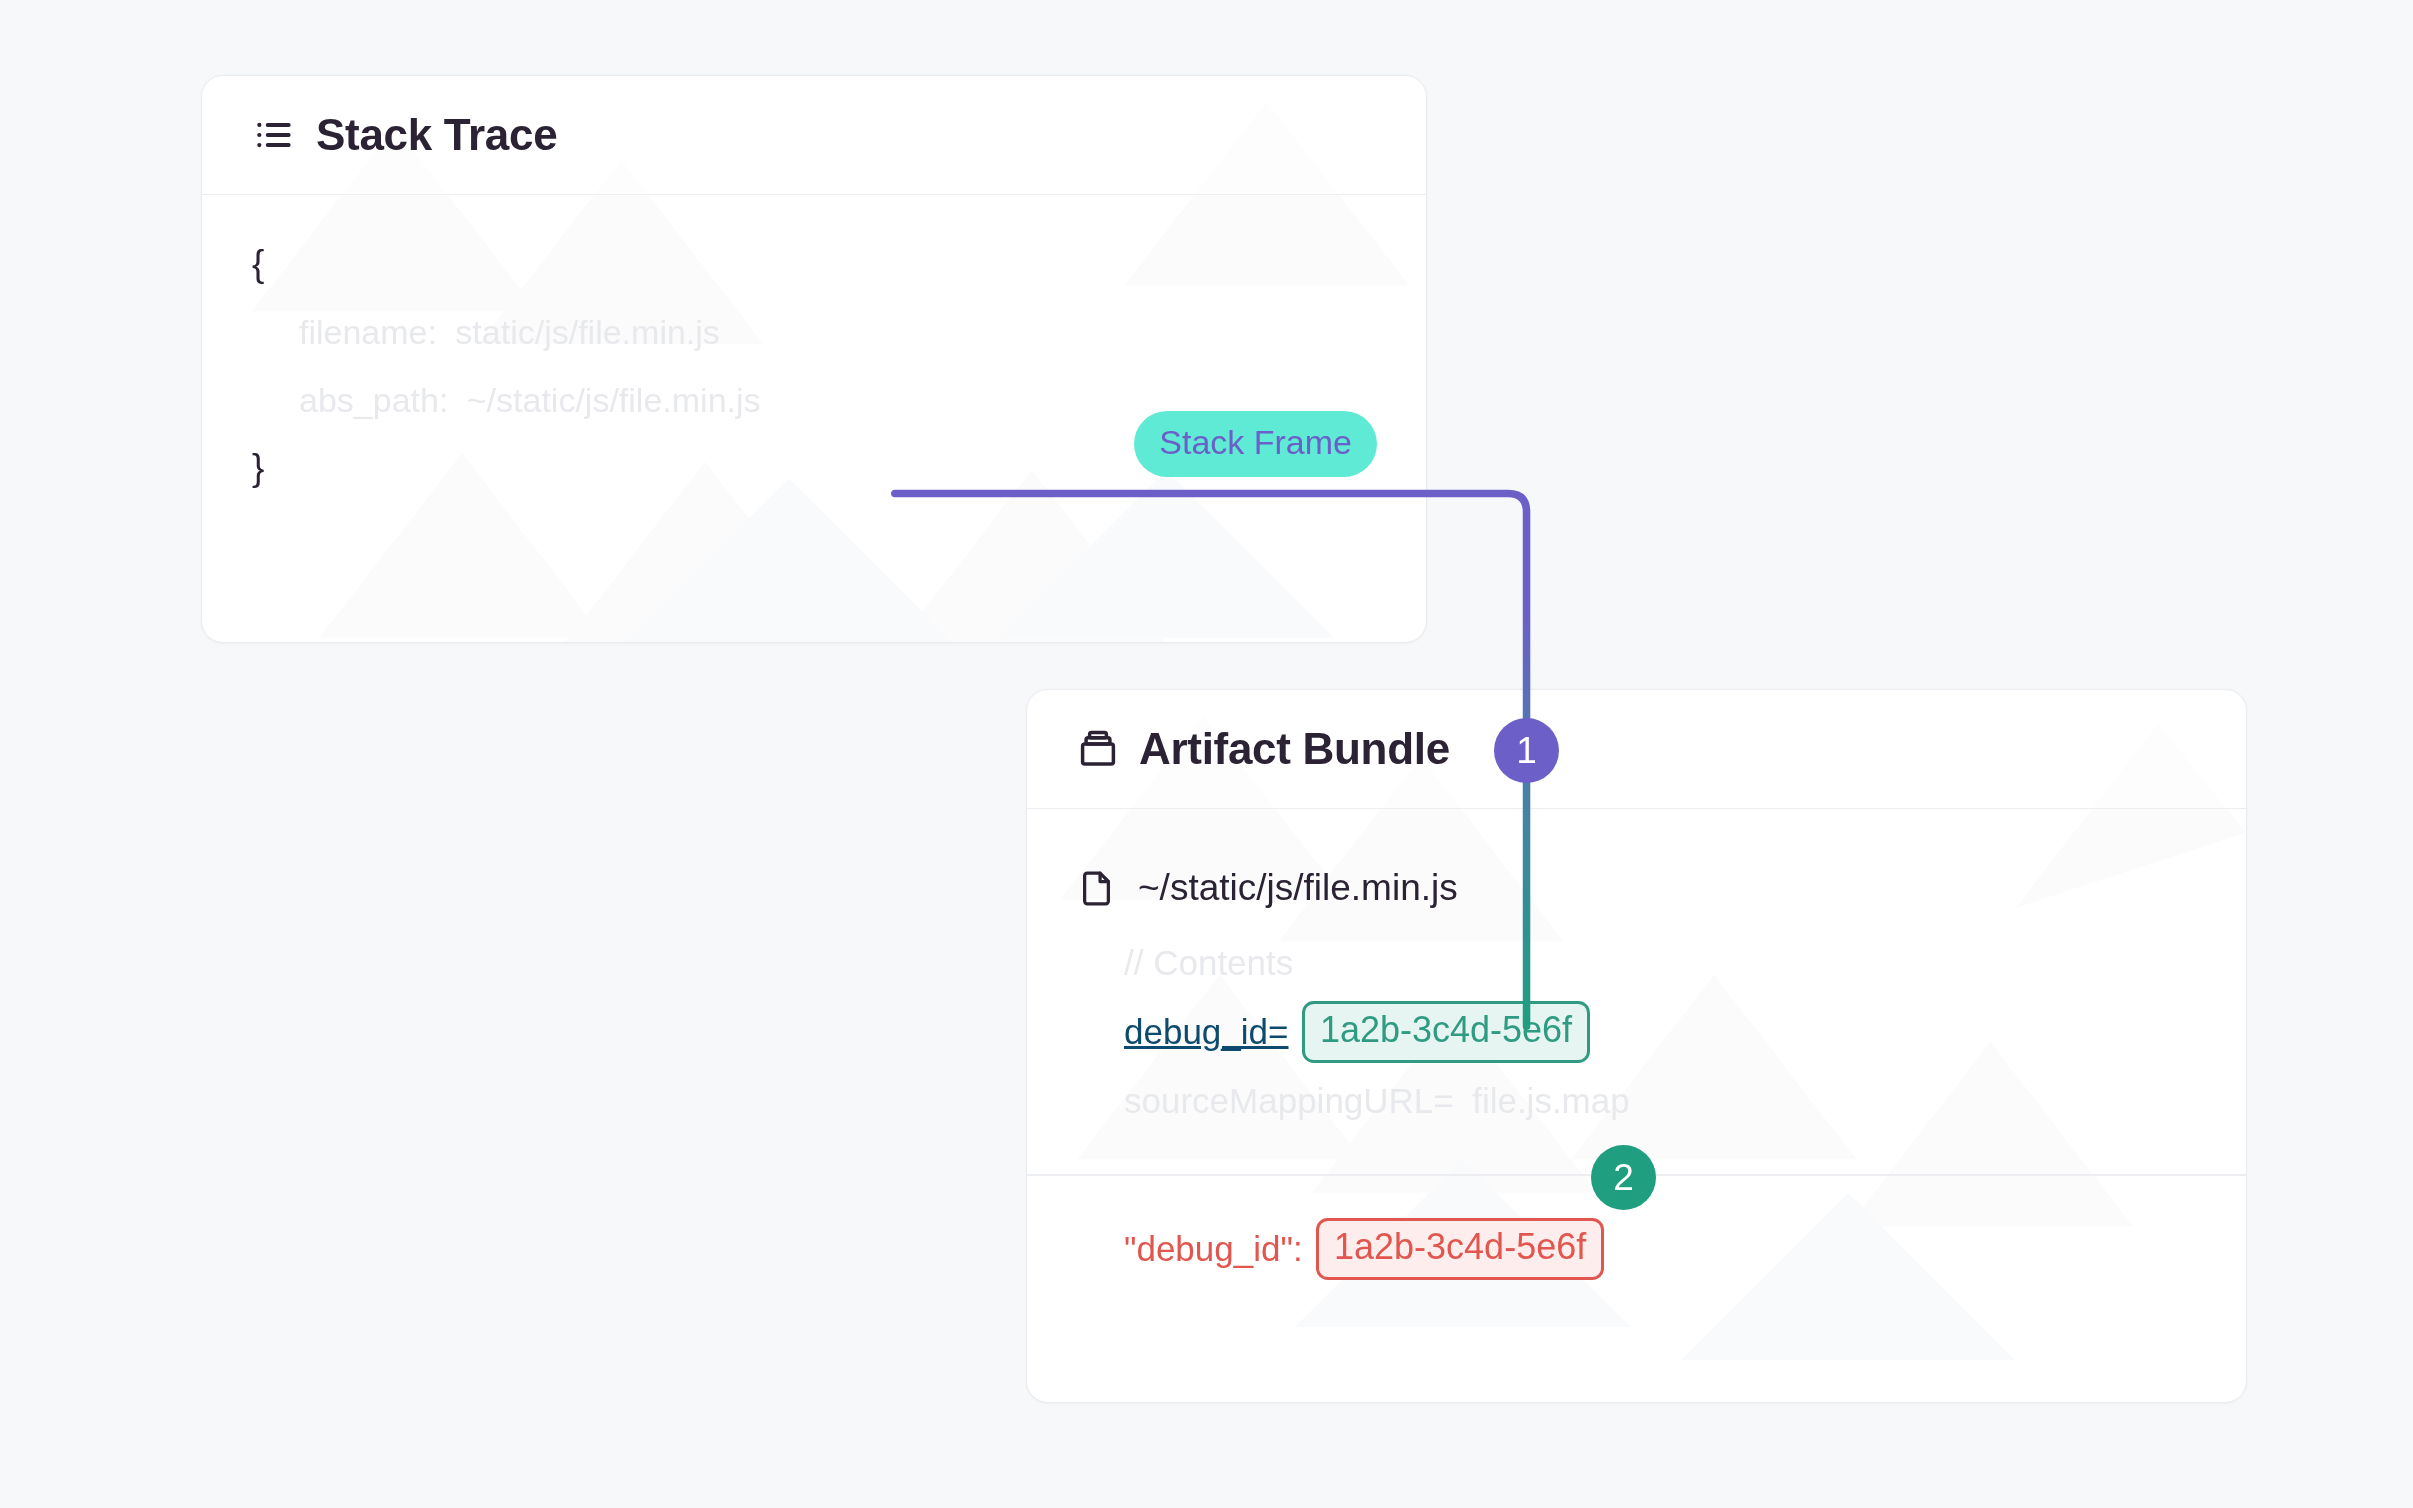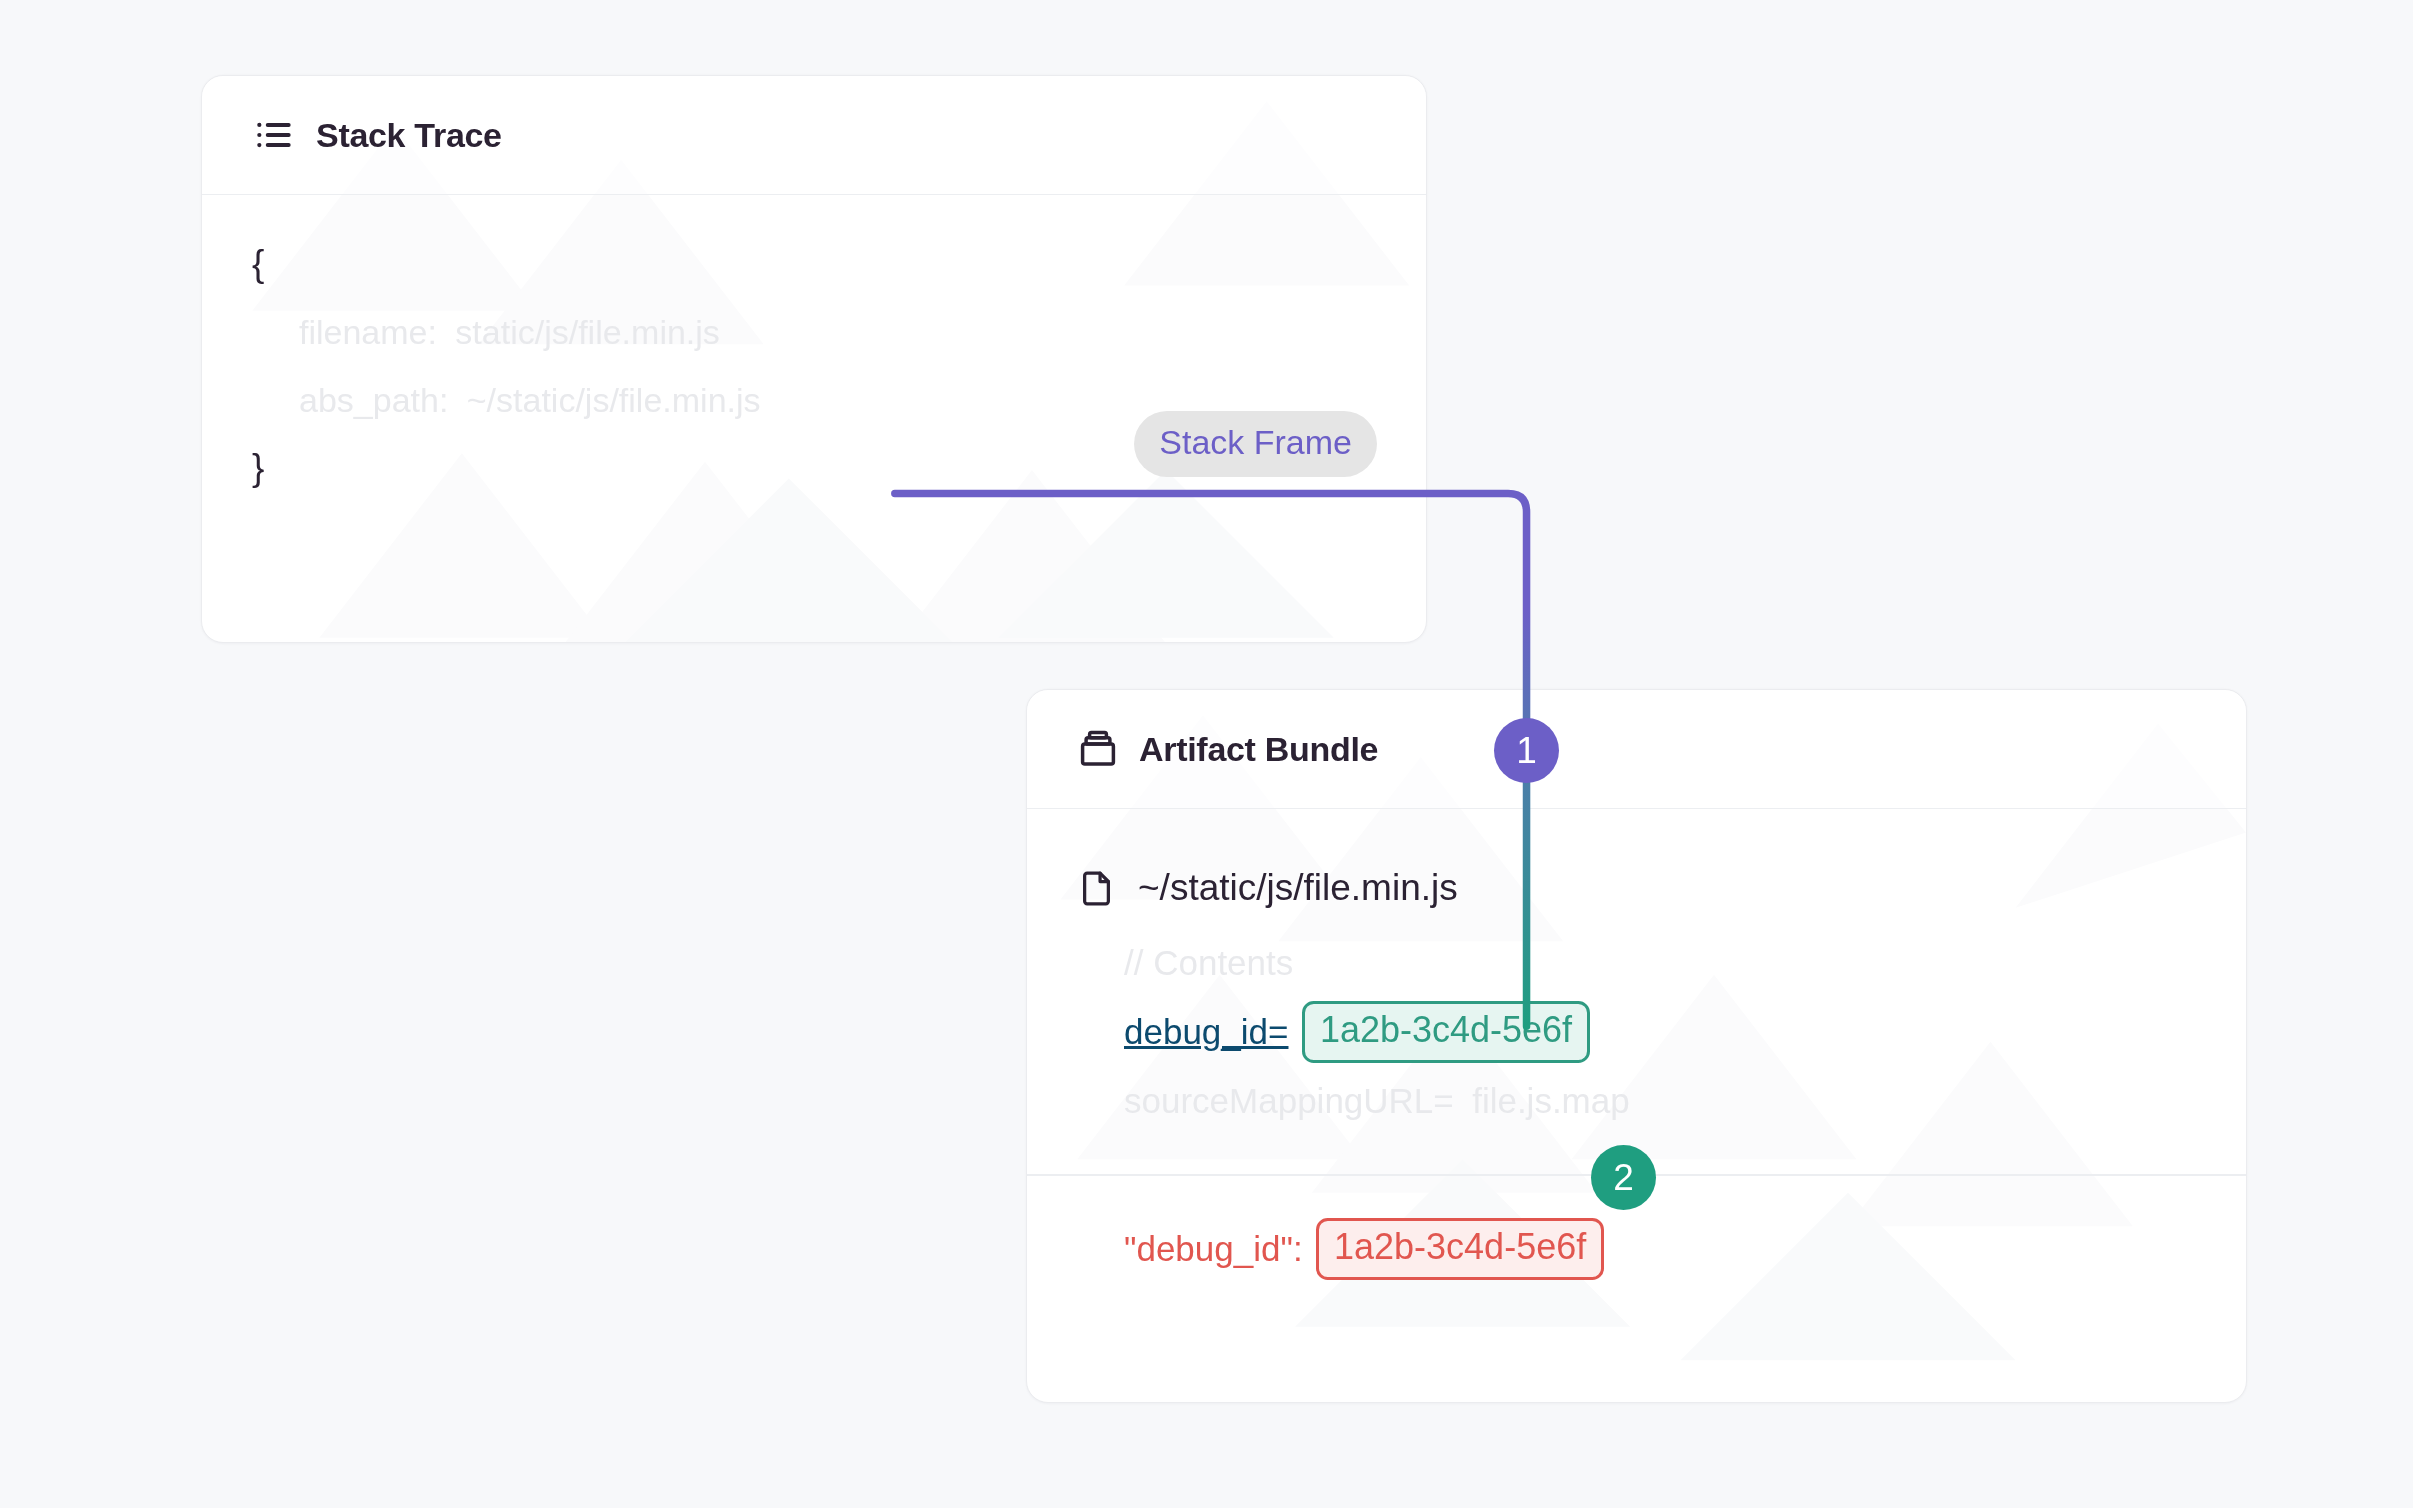--- a/index.html
+++ b/index.html
@@ -62,21 +62,21 @@
     gap: 20px;
     height: 119px;
     padding: 0 50px;
     border-bottom: 1.7px solid #eceef1;
     box-sizing: border-box;
     background: rgba(255,255,255,0.55);
     z-index: 1;
   }
 
   .card-header .title {
-    font-size: 34px;
+    font-size: 44px;
     font-weight: bold;
     color: #2b2233;
     letter-spacing: -0.3px;
     white-space: nowrap;
   }
 
   .card-body {
     position: relative;
     z-index: 1;
     padding: 0;
@@ -163,21 +163,21 @@
     align-items: center;
     justify-content: center;
     border-radius: 837px;
     font-size: 34px;
     font-family: "Liberation Sans", sans-serif;
     padding: 11.7px 25px 15px 25px;
     white-space: nowrap;
     z-index: 2;
   }
   .tag-stackframe {
-    background: #e5e5e5;
+    background: #5eead4;
     color: #6c5fc7;
     right: 49px;
     top: 216px;
   }
 
   
   .file-row {
     position: relative;
     display: flex;
     align-items: center;

